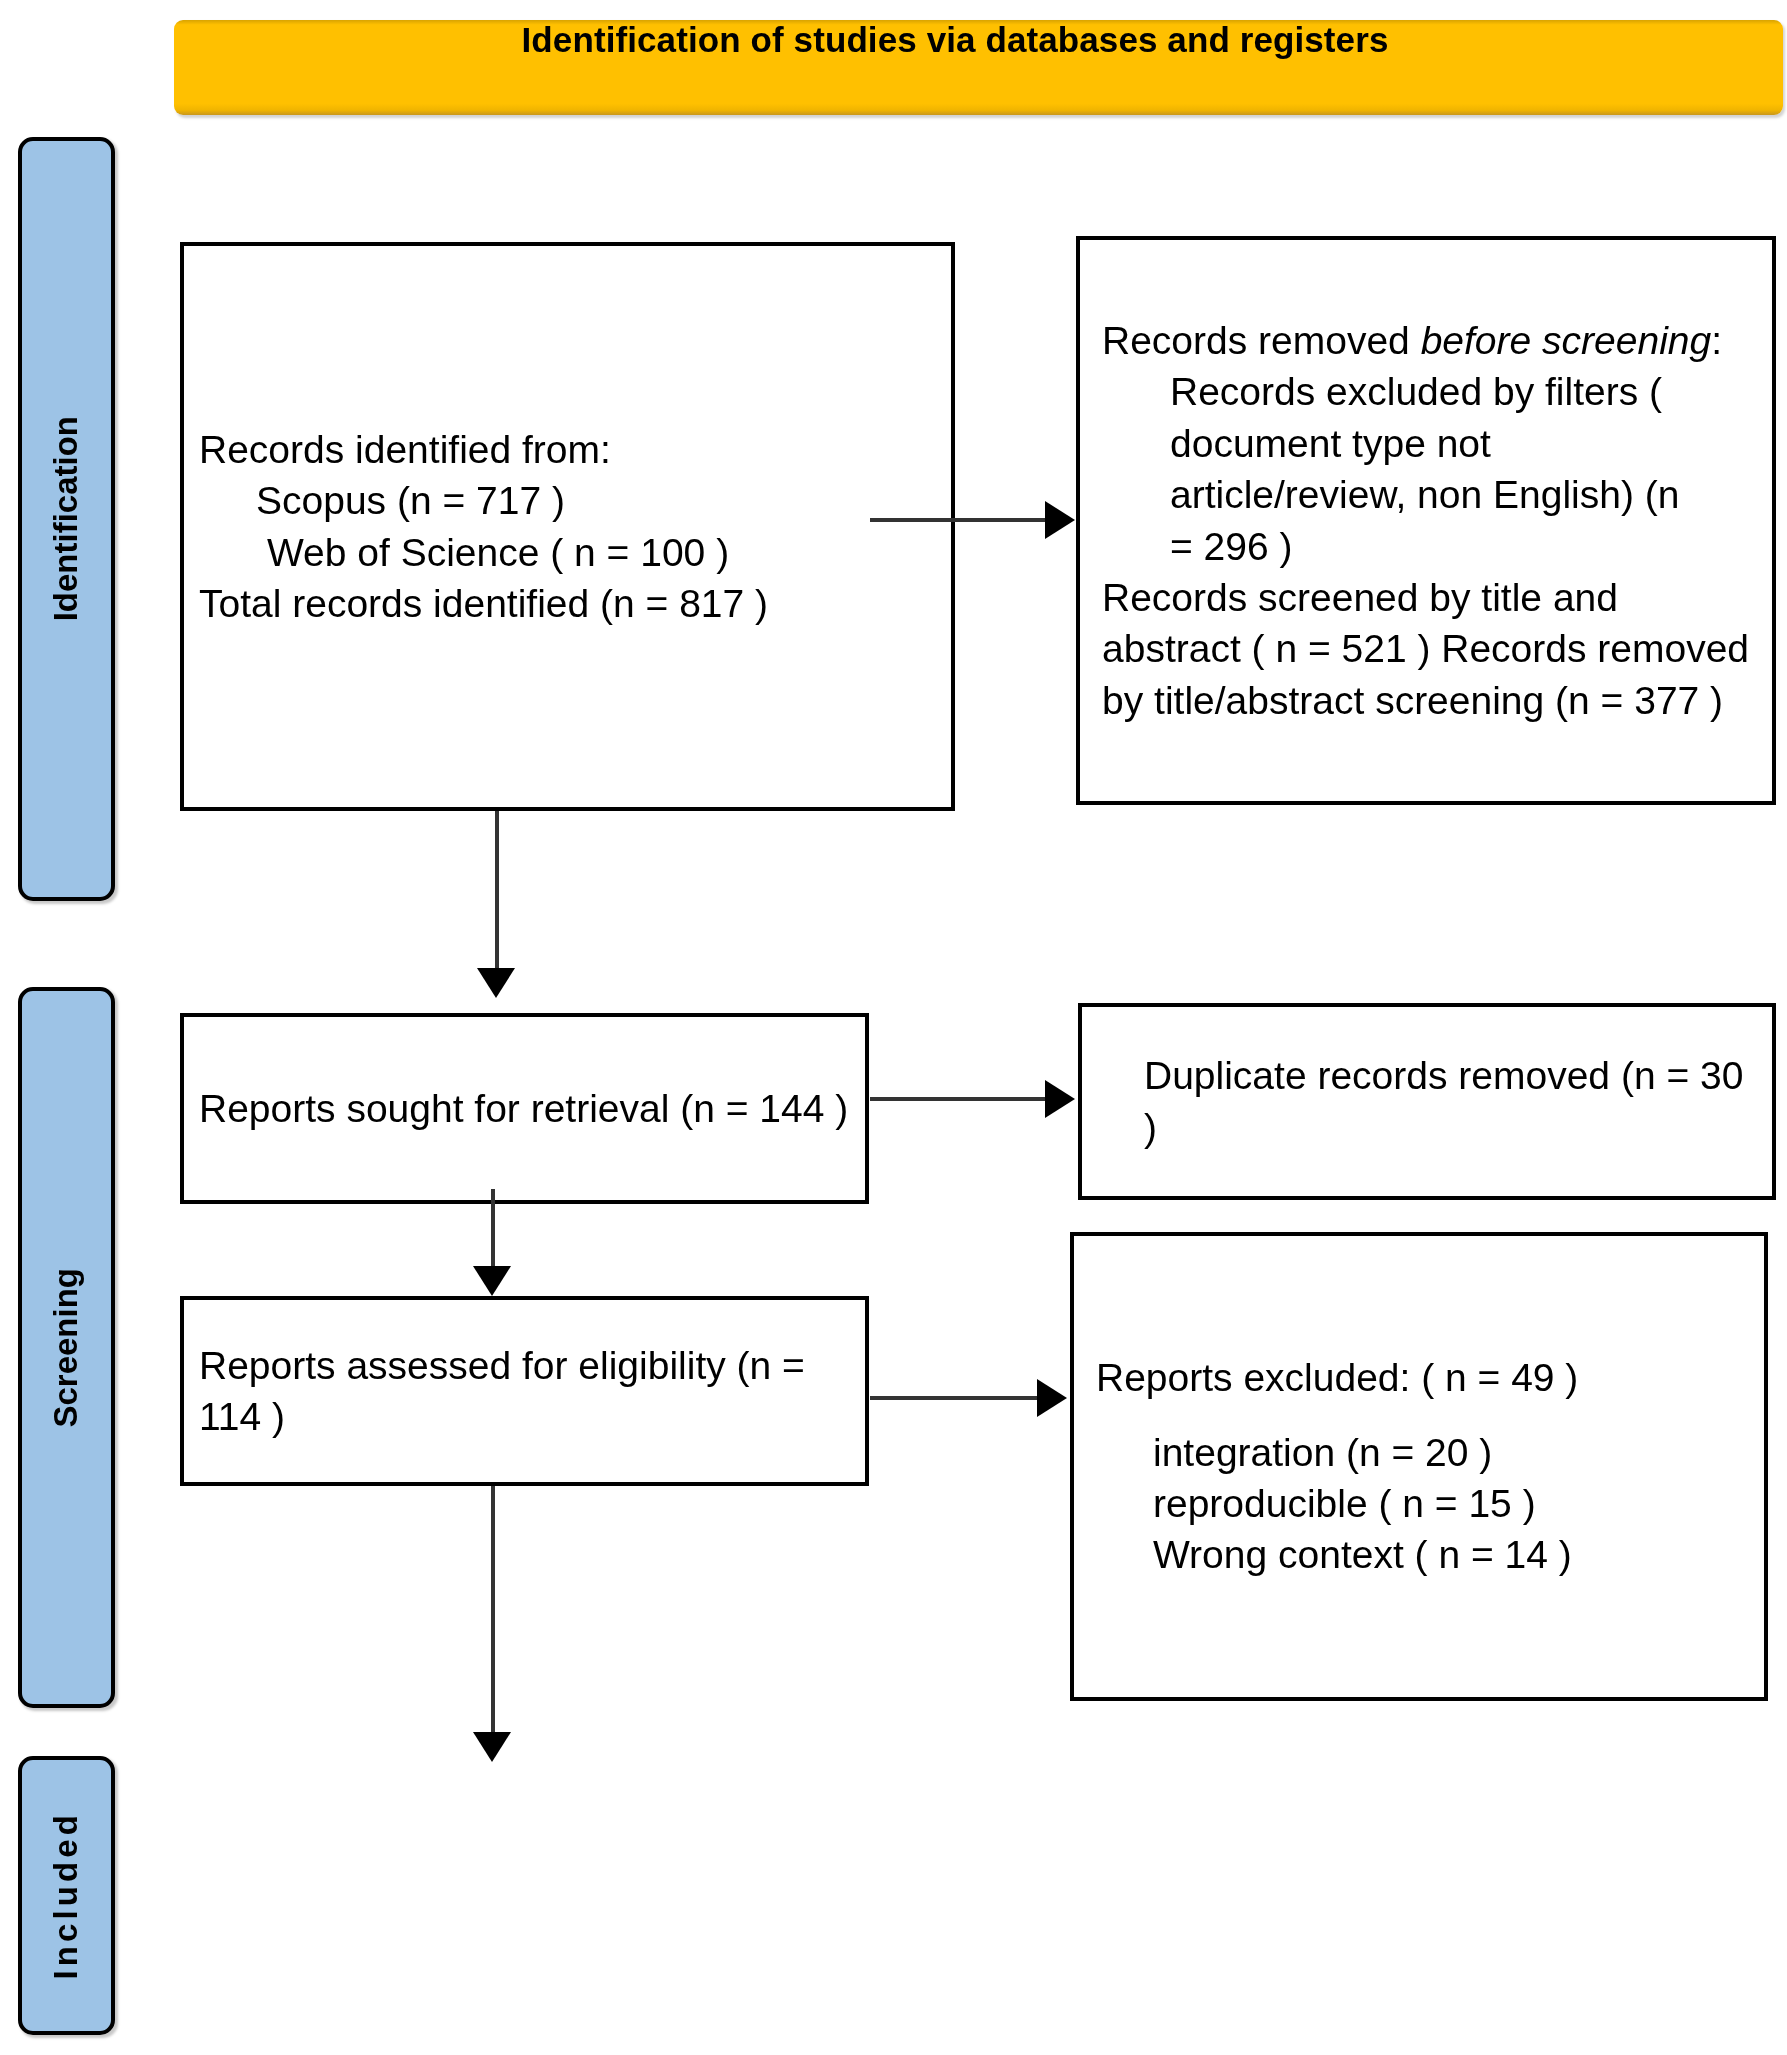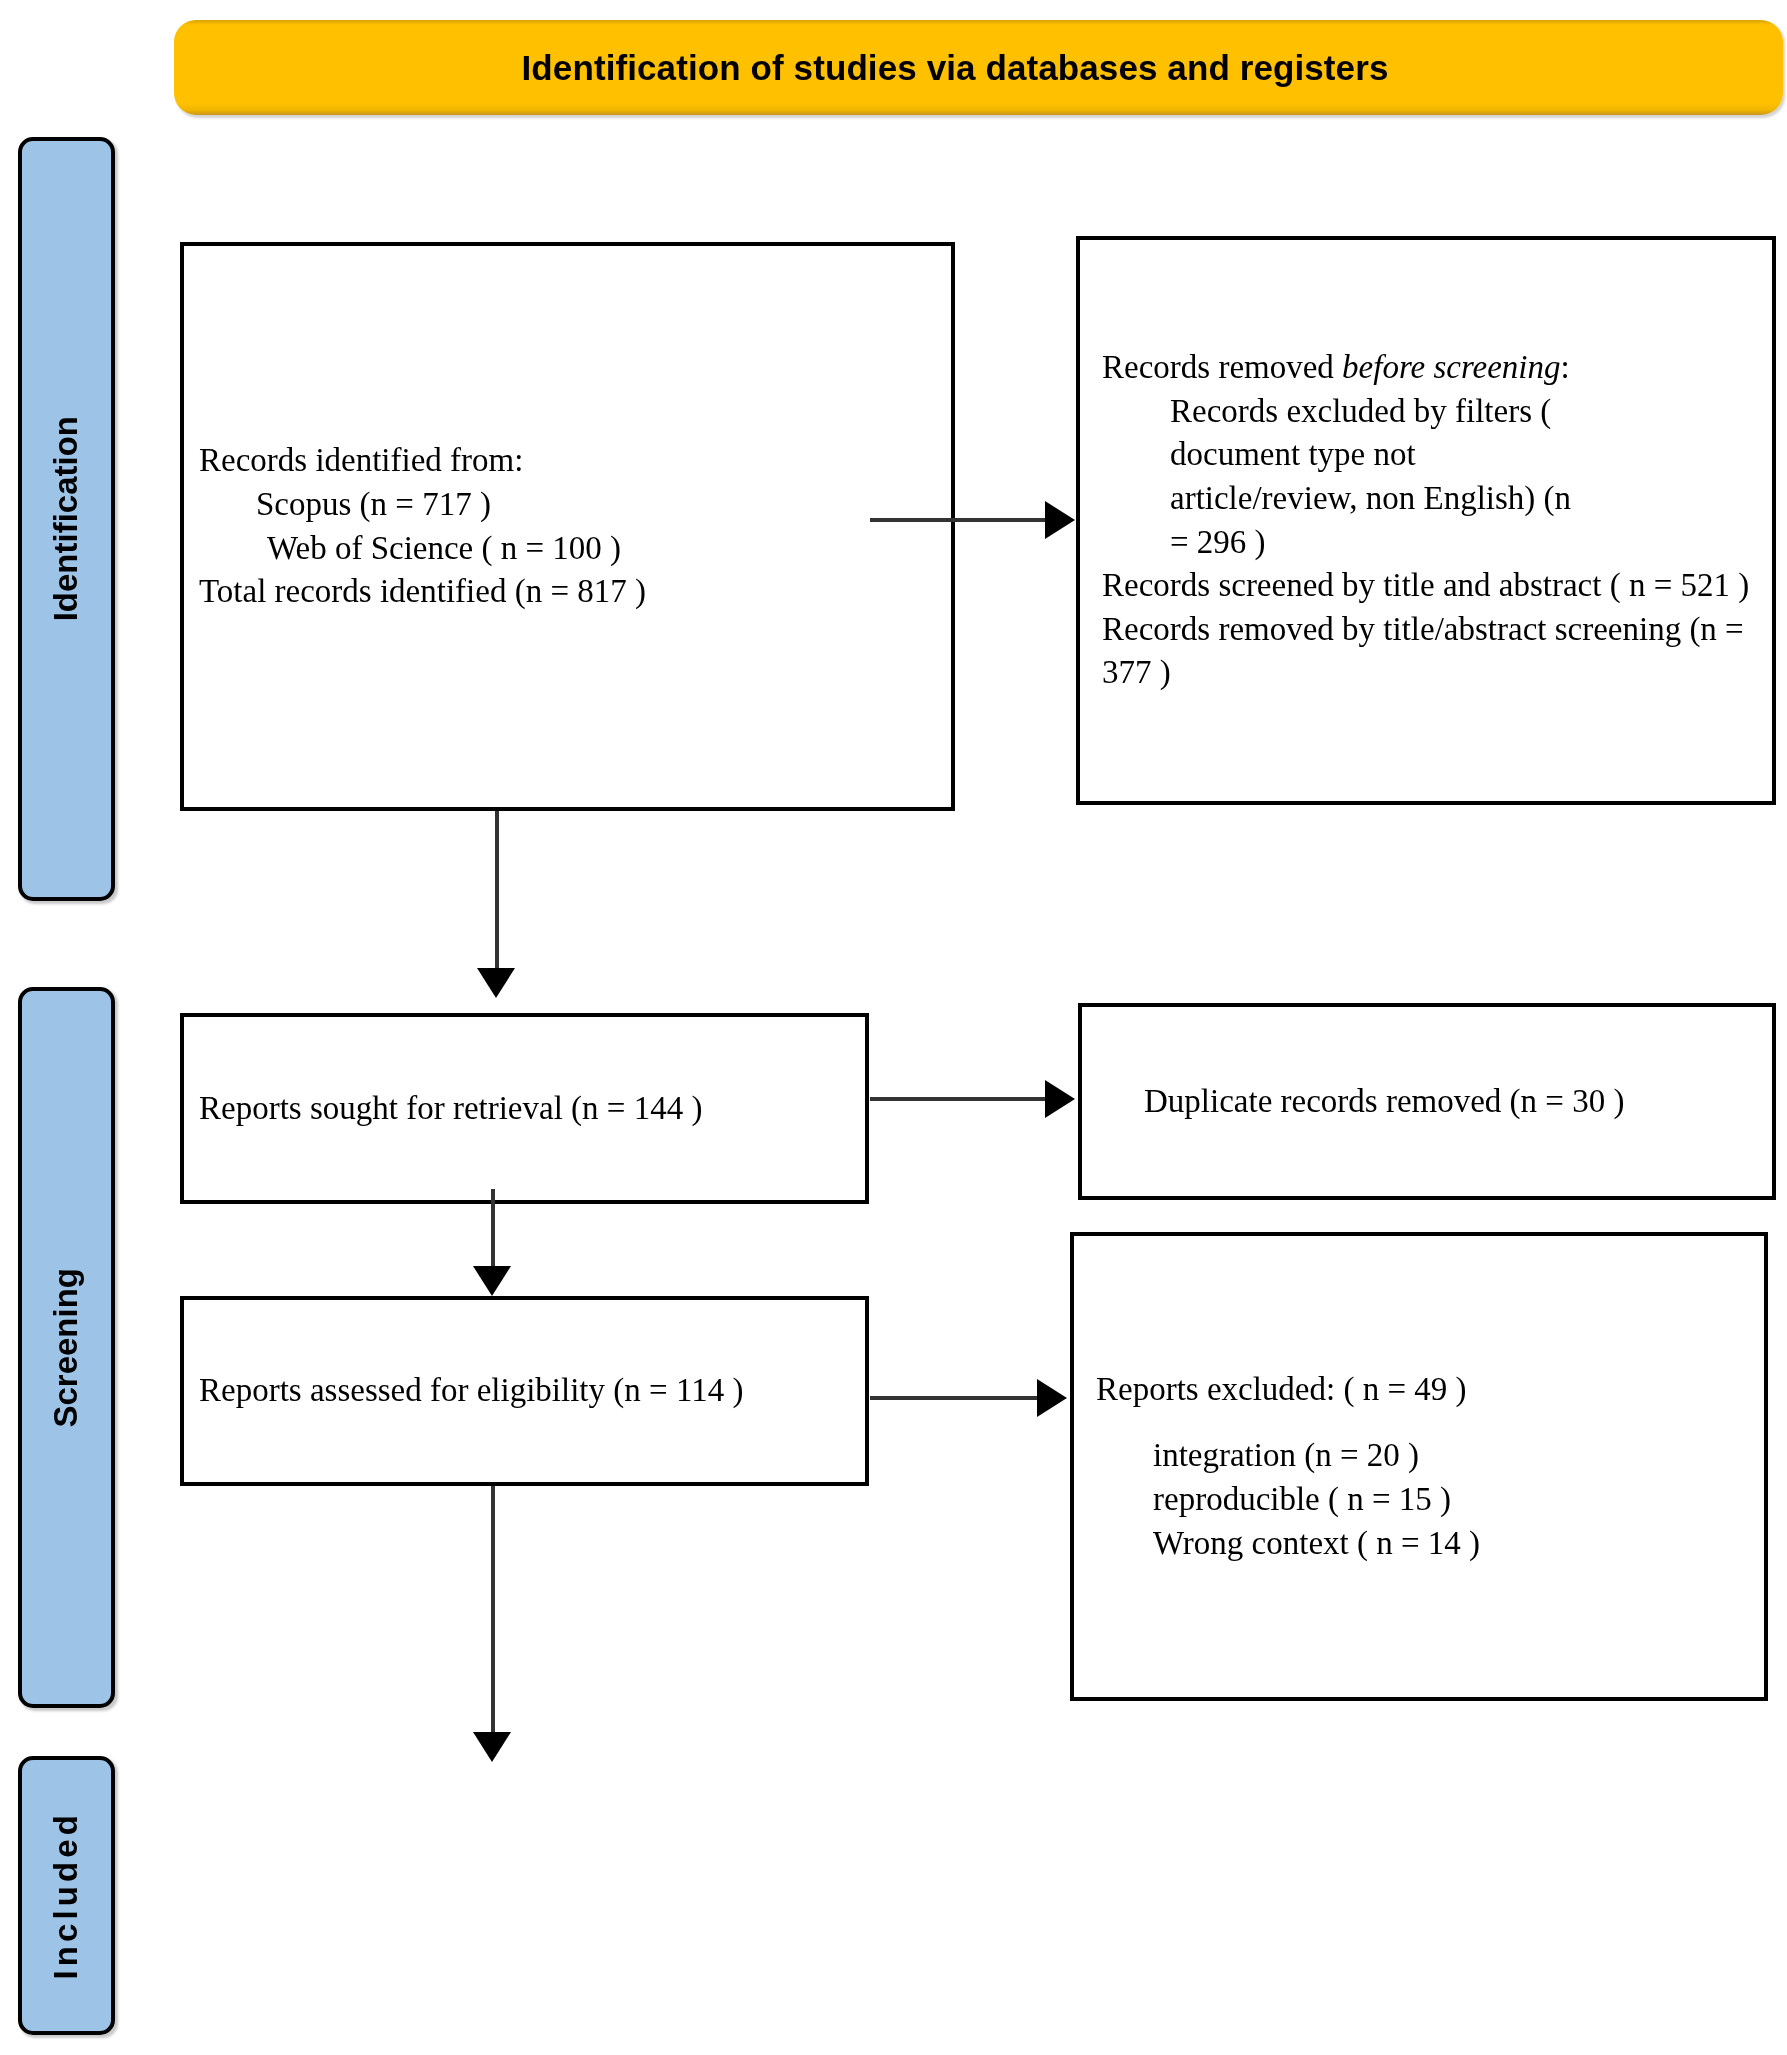--- a/index.html
+++ b/index.html
@@ -18,27 +18,26 @@
     overflow: hidden;
   }
 
   
   .header-bar {
     position: absolute;
     left: 174px;
     top: 20.3px;
     width: 1609px;
     height: 95px;
-    border-radius: 22px;
+    border-radius: 9px;
     background: linear-gradient(to bottom,
                 #d9a300 0%, #ffc000 5%, #ffc000 88%,
                 #f0b400 95%, #c9971c 100%);
     box-shadow: 2px 2.7px 2.7px rgba(0,0,0,0.18);
     display: flex;
-    align-items: center;
     justify-content: center;
   }
   .header-title {
     font-size: 35px;
     font-weight: bold;
     color: #000000;
     letter-spacing: 0.1px;
     margin-right: 47px;
     white-space: nowrap;
   }
@@ -71,26 +70,25 @@
   
   .flow-box {
     position: absolute;
     background: #ffffff;
     border: 4.7px solid #000000;
     box-sizing: border-box;
     display: flex;
     align-items: center;
   }
   .box-text {
-    font-size: 33px;
+    font-size: 39px;
     line-height: 1.32;
     color: #000000;
     padding: 0 15px;
     width: 100%;
-    font-family: Liberation Serif, serif;
   }
   .box-text .ind1 { display: block; padding-left: 57px; }
   .box-text .ind2 { display: block; padding-left: 68px; }
   .box-text i { font-style: italic; }
   .gap { display: block; height: 23px; }
 
   #box-identified        { left: 180px;  top: 242px;  width: 775px; height: 569px; }
   #box-removed-before    { left: 1076px; top: 236px;  width: 700px; height: 569px; }
   #box-sought            { left: 180px;  top: 1013px; width: 689px; height: 191px; }
   #box-duplicates        { left: 1078px; top: 1003px; width: 698px; height: 197px; }

